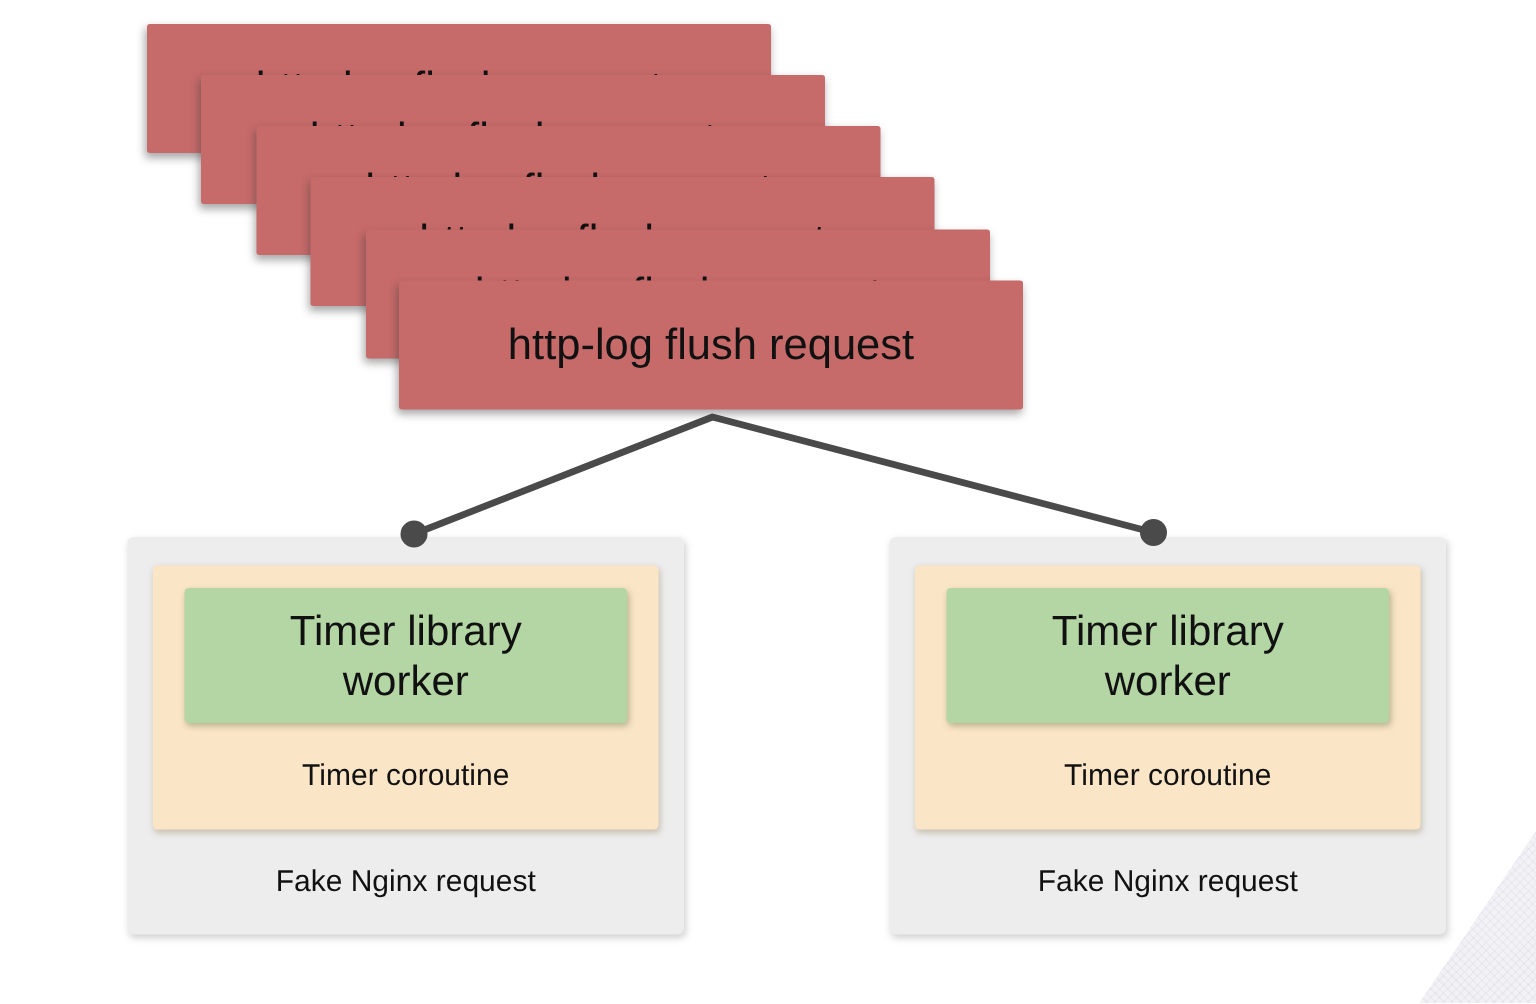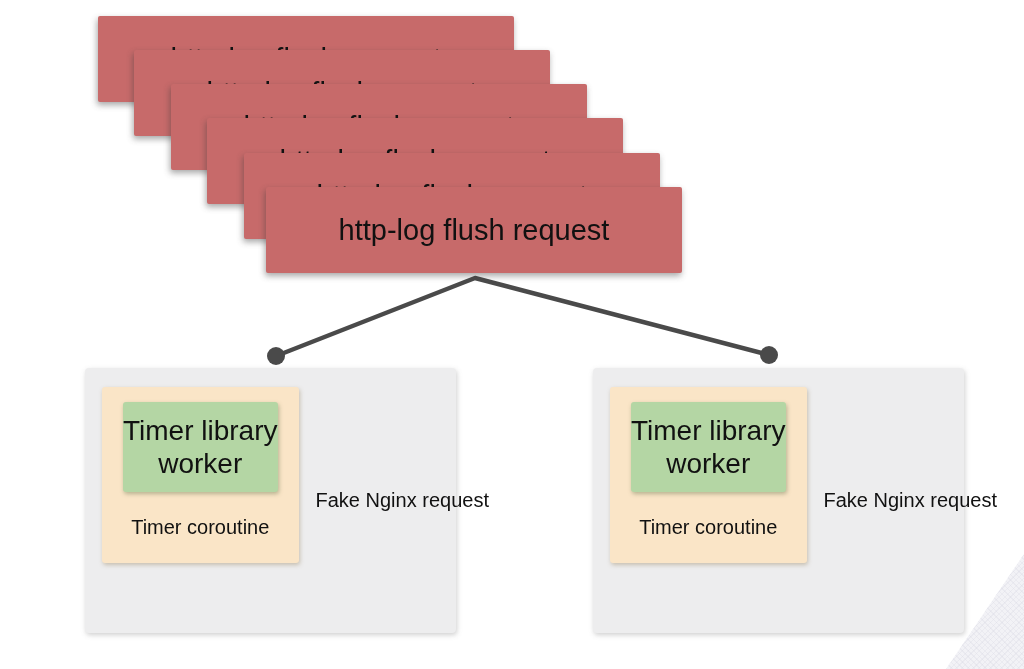--- a/index.html
+++ b/index.html
@@ -49,28 +49,28 @@
     stroke: var(--connector, #4a4a4a);
     stroke-width: 4.5;
     stroke-linejoin: round;
     stroke-linecap: round;
   }
   .connector circle { fill: var(--connector, #4a4a4a); }
 
   
   .worker-box {
     position: absolute;
-    top: 368px;
+    top: 358px;
     width: 371px;
     height: 265px;
     background: var(--outer-box, #ededee);
     border-radius: 4px;
     box-shadow: 1px 2px 5px rgba(120,120,120,0.35);
     display: flex;
-    flex-direction: row;
+    flex-direction: column;
     z-index: 10;
   }
   .worker-box.left  { left: 85px; }
   .worker-box.right { left: 593px; }
 
   .coroutine-box {
     margin: 19px 17px 0 17px;
     height: 176px;
     flex: none;
     background: var(--coroutine-box, #fae5c7);

